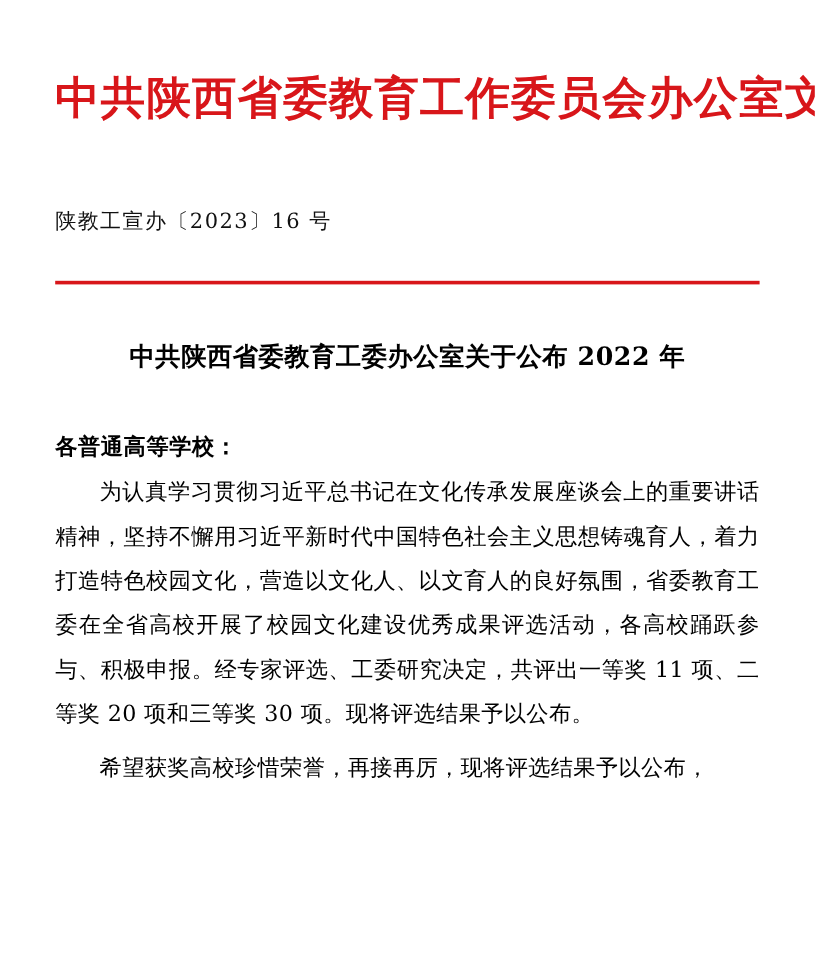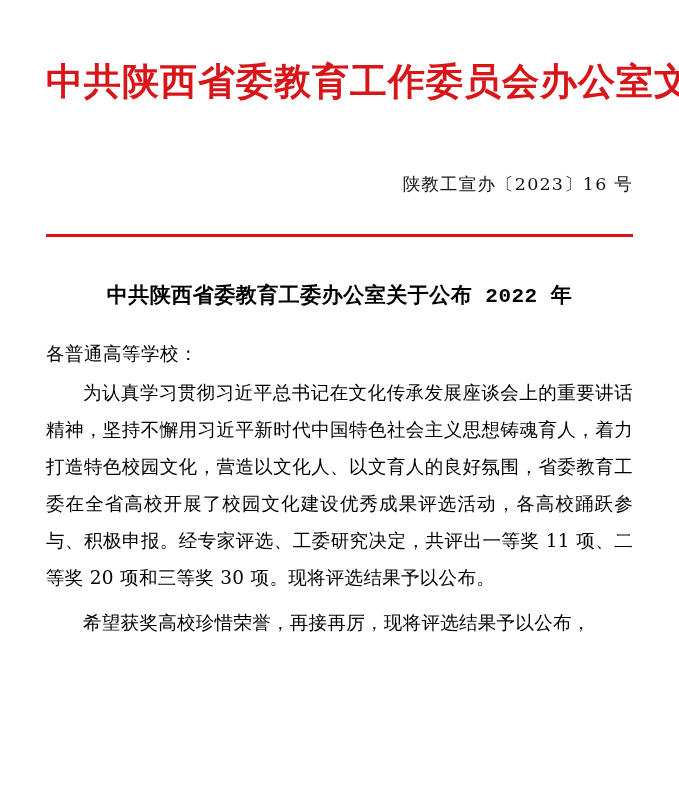--- a/index.html
+++ b/index.html
@@ -28,49 +28,49 @@
     color: #d8161a;
     font-family: "DejaVu Serif", "Liberation Serif", serif;
     font-weight: bold;
     font-size: 37px;
     letter-spacing: 1px;
     line-height: 1.25;
     white-space: nowrap;
   }
   .doc-number {
     margin-top: 68px;
-    text-align: right;
+    text-align: left;
     font-size: 17.5px;
     letter-spacing: 1.2px;
     color: #111;
   }
   .red-rule {
     margin-top: 38px;
     height: 2.5px;
     background: #d8161a;
     width: 100%;
   }
   .subject {
     margin-top: 40px;
     text-align: center;
     font-weight: bold;
     font-size: 21px;
     line-height: 1.9;
     letter-spacing: 0.5px;
     color: #000;
-    font-family: Liberation Mono, monospace;
   }
   .subject .line {
     display: block;
     white-space: nowrap;
   }
   .salutation {
-    margin-top: 24px;
+    margin-top: 42px;
     font-size: 18.5px;
     letter-spacing: 0.5px;
+    font-weight: bold;
   }
   .body-par {
     margin-top: 8px;
     font-size: 18.5px;
     line-height: 2.0;
     text-align: justify;
     text-justify: inter-ideograph;
     text-indent: 2em;
     letter-spacing: 0.3px;
   }

